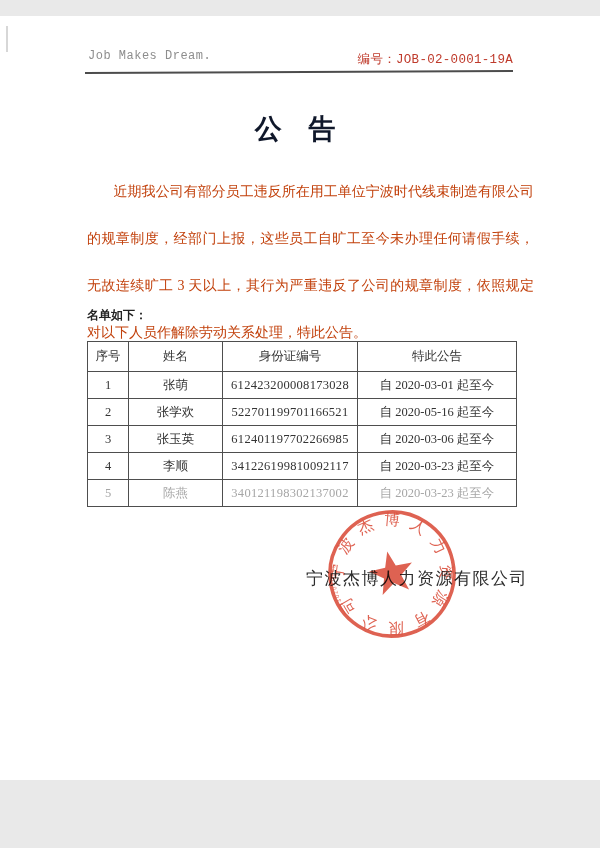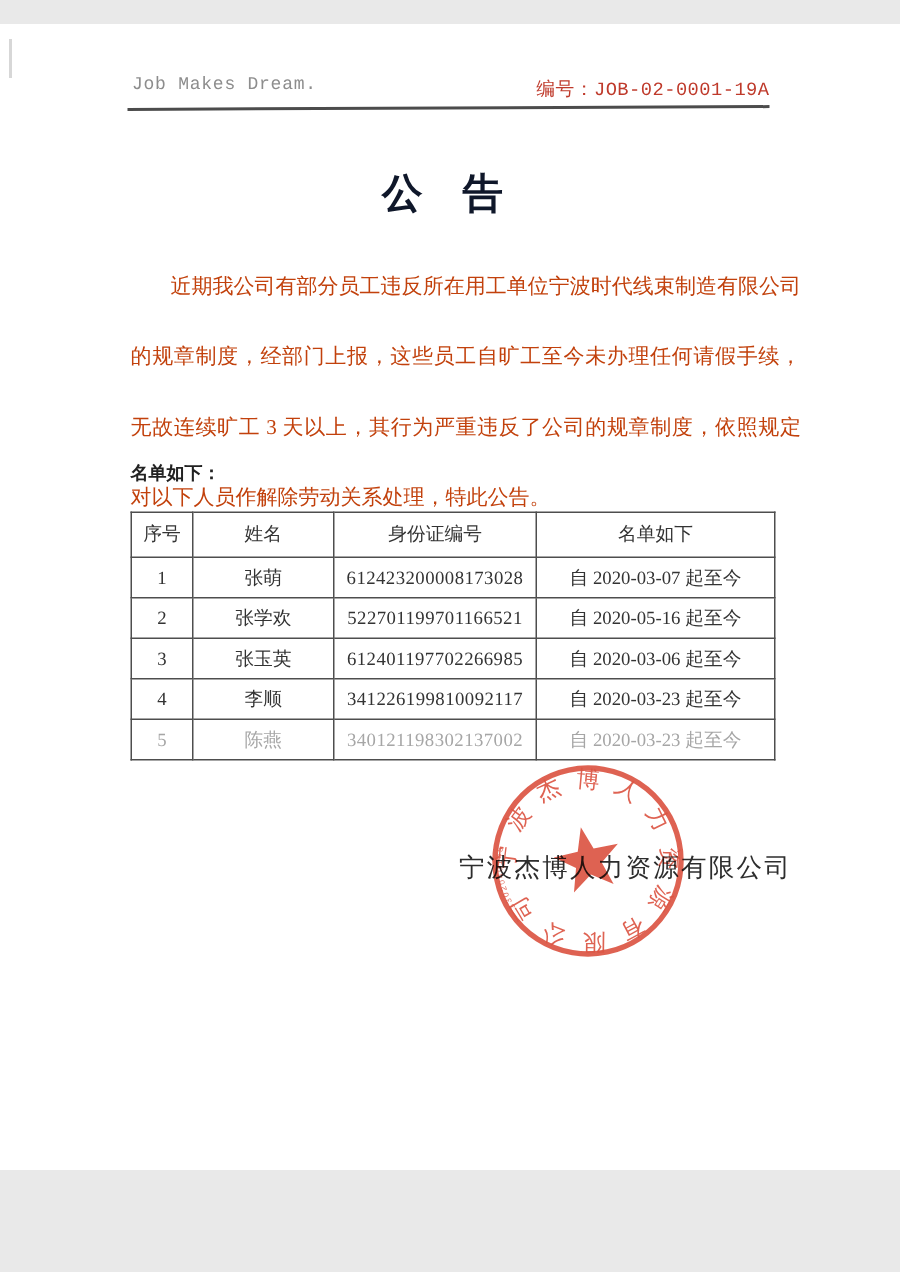--- a/index.html
+++ b/index.html
@@ -93,29 +93,29 @@
       <col class="col-seq">
         <col class="col-name">
         <col class="col-id">
         <col class="col-time">
     </colgroup>
     <thead>
       <tr>
         <th>序号</th>
         <th>姓名</th>
         <th>身份证编号</th>
-        <th>名单如下</th>
+        <th>特此公告</th>
       </tr>
     </thead>
     <tbody>
       <tr>
         <td>1</td>
         <td>张萌</td>
         <td class="id-cell">612423200008173028</td>
-        <td>自 2020-03-07 起至今</td>
+        <td>自 2020-03-01 起至今</td>
       </tr>
       <tr>
         <td>2</td>
         <td>张学欢</td>
         <td class="id-cell">522701199701166521</td>
         <td>自 2020-05-16 起至今</td>
       </tr>
       <tr>
         <td>3</td>
         <td>张玉英</td>

